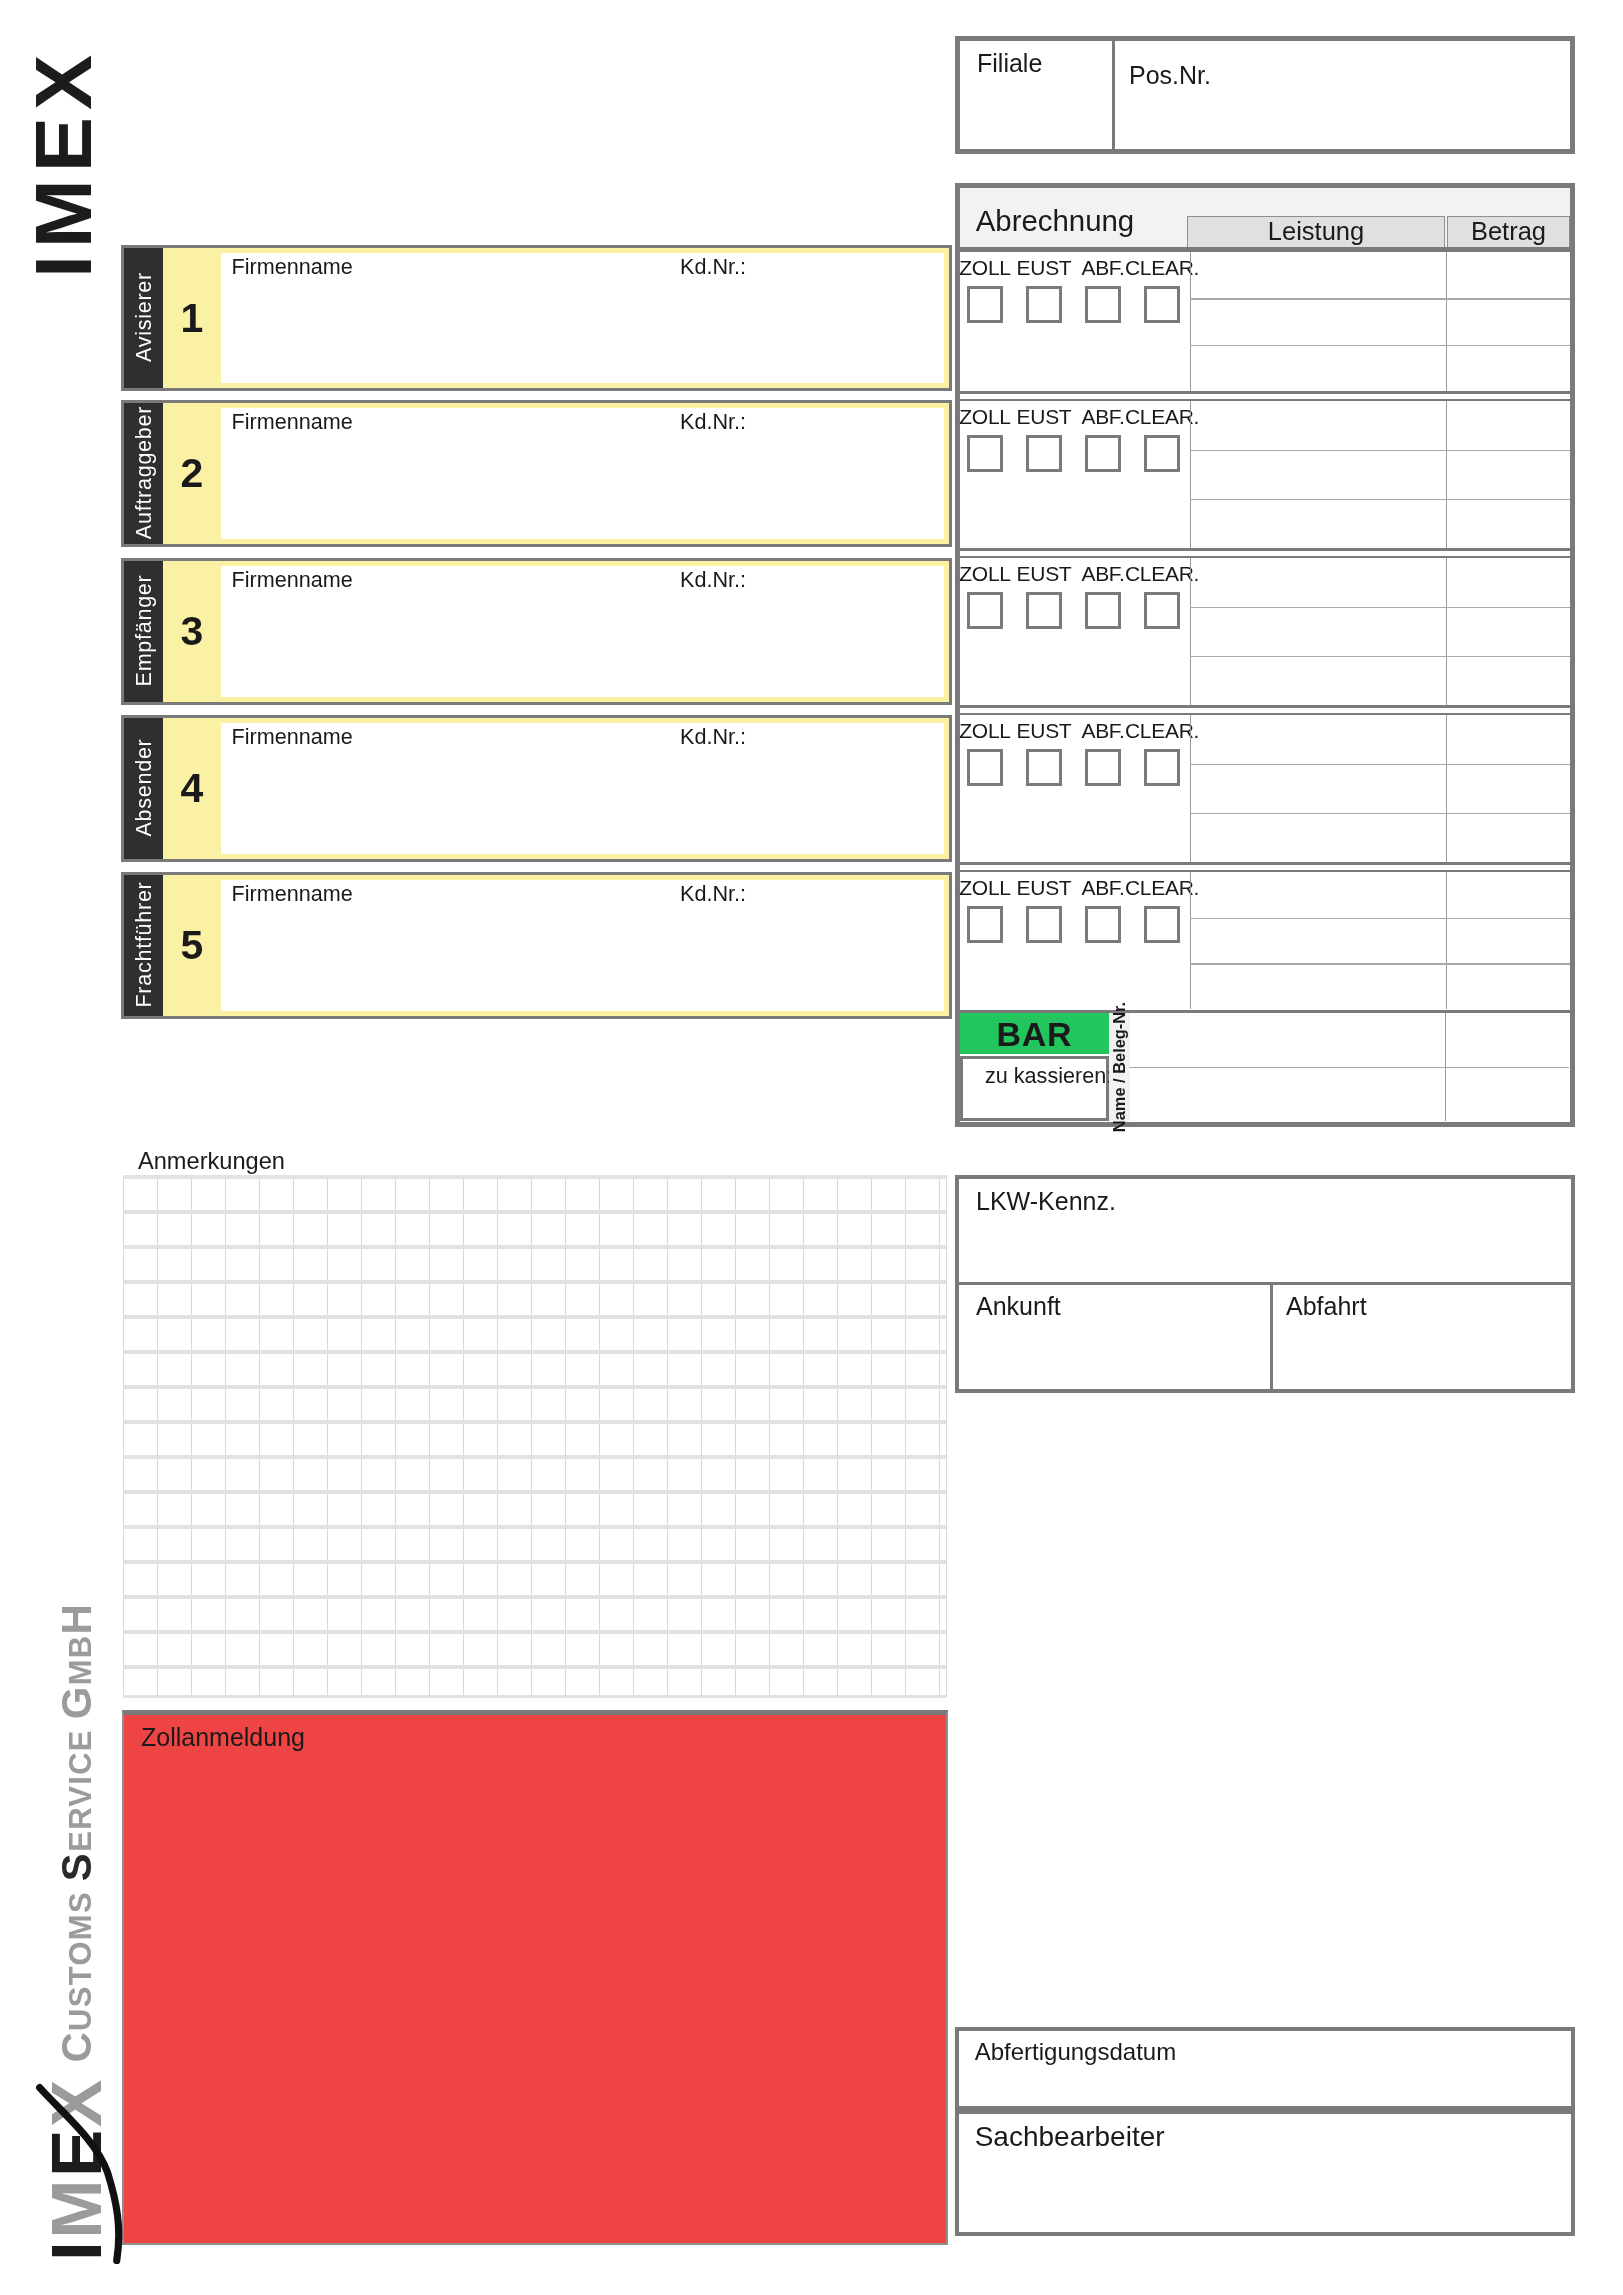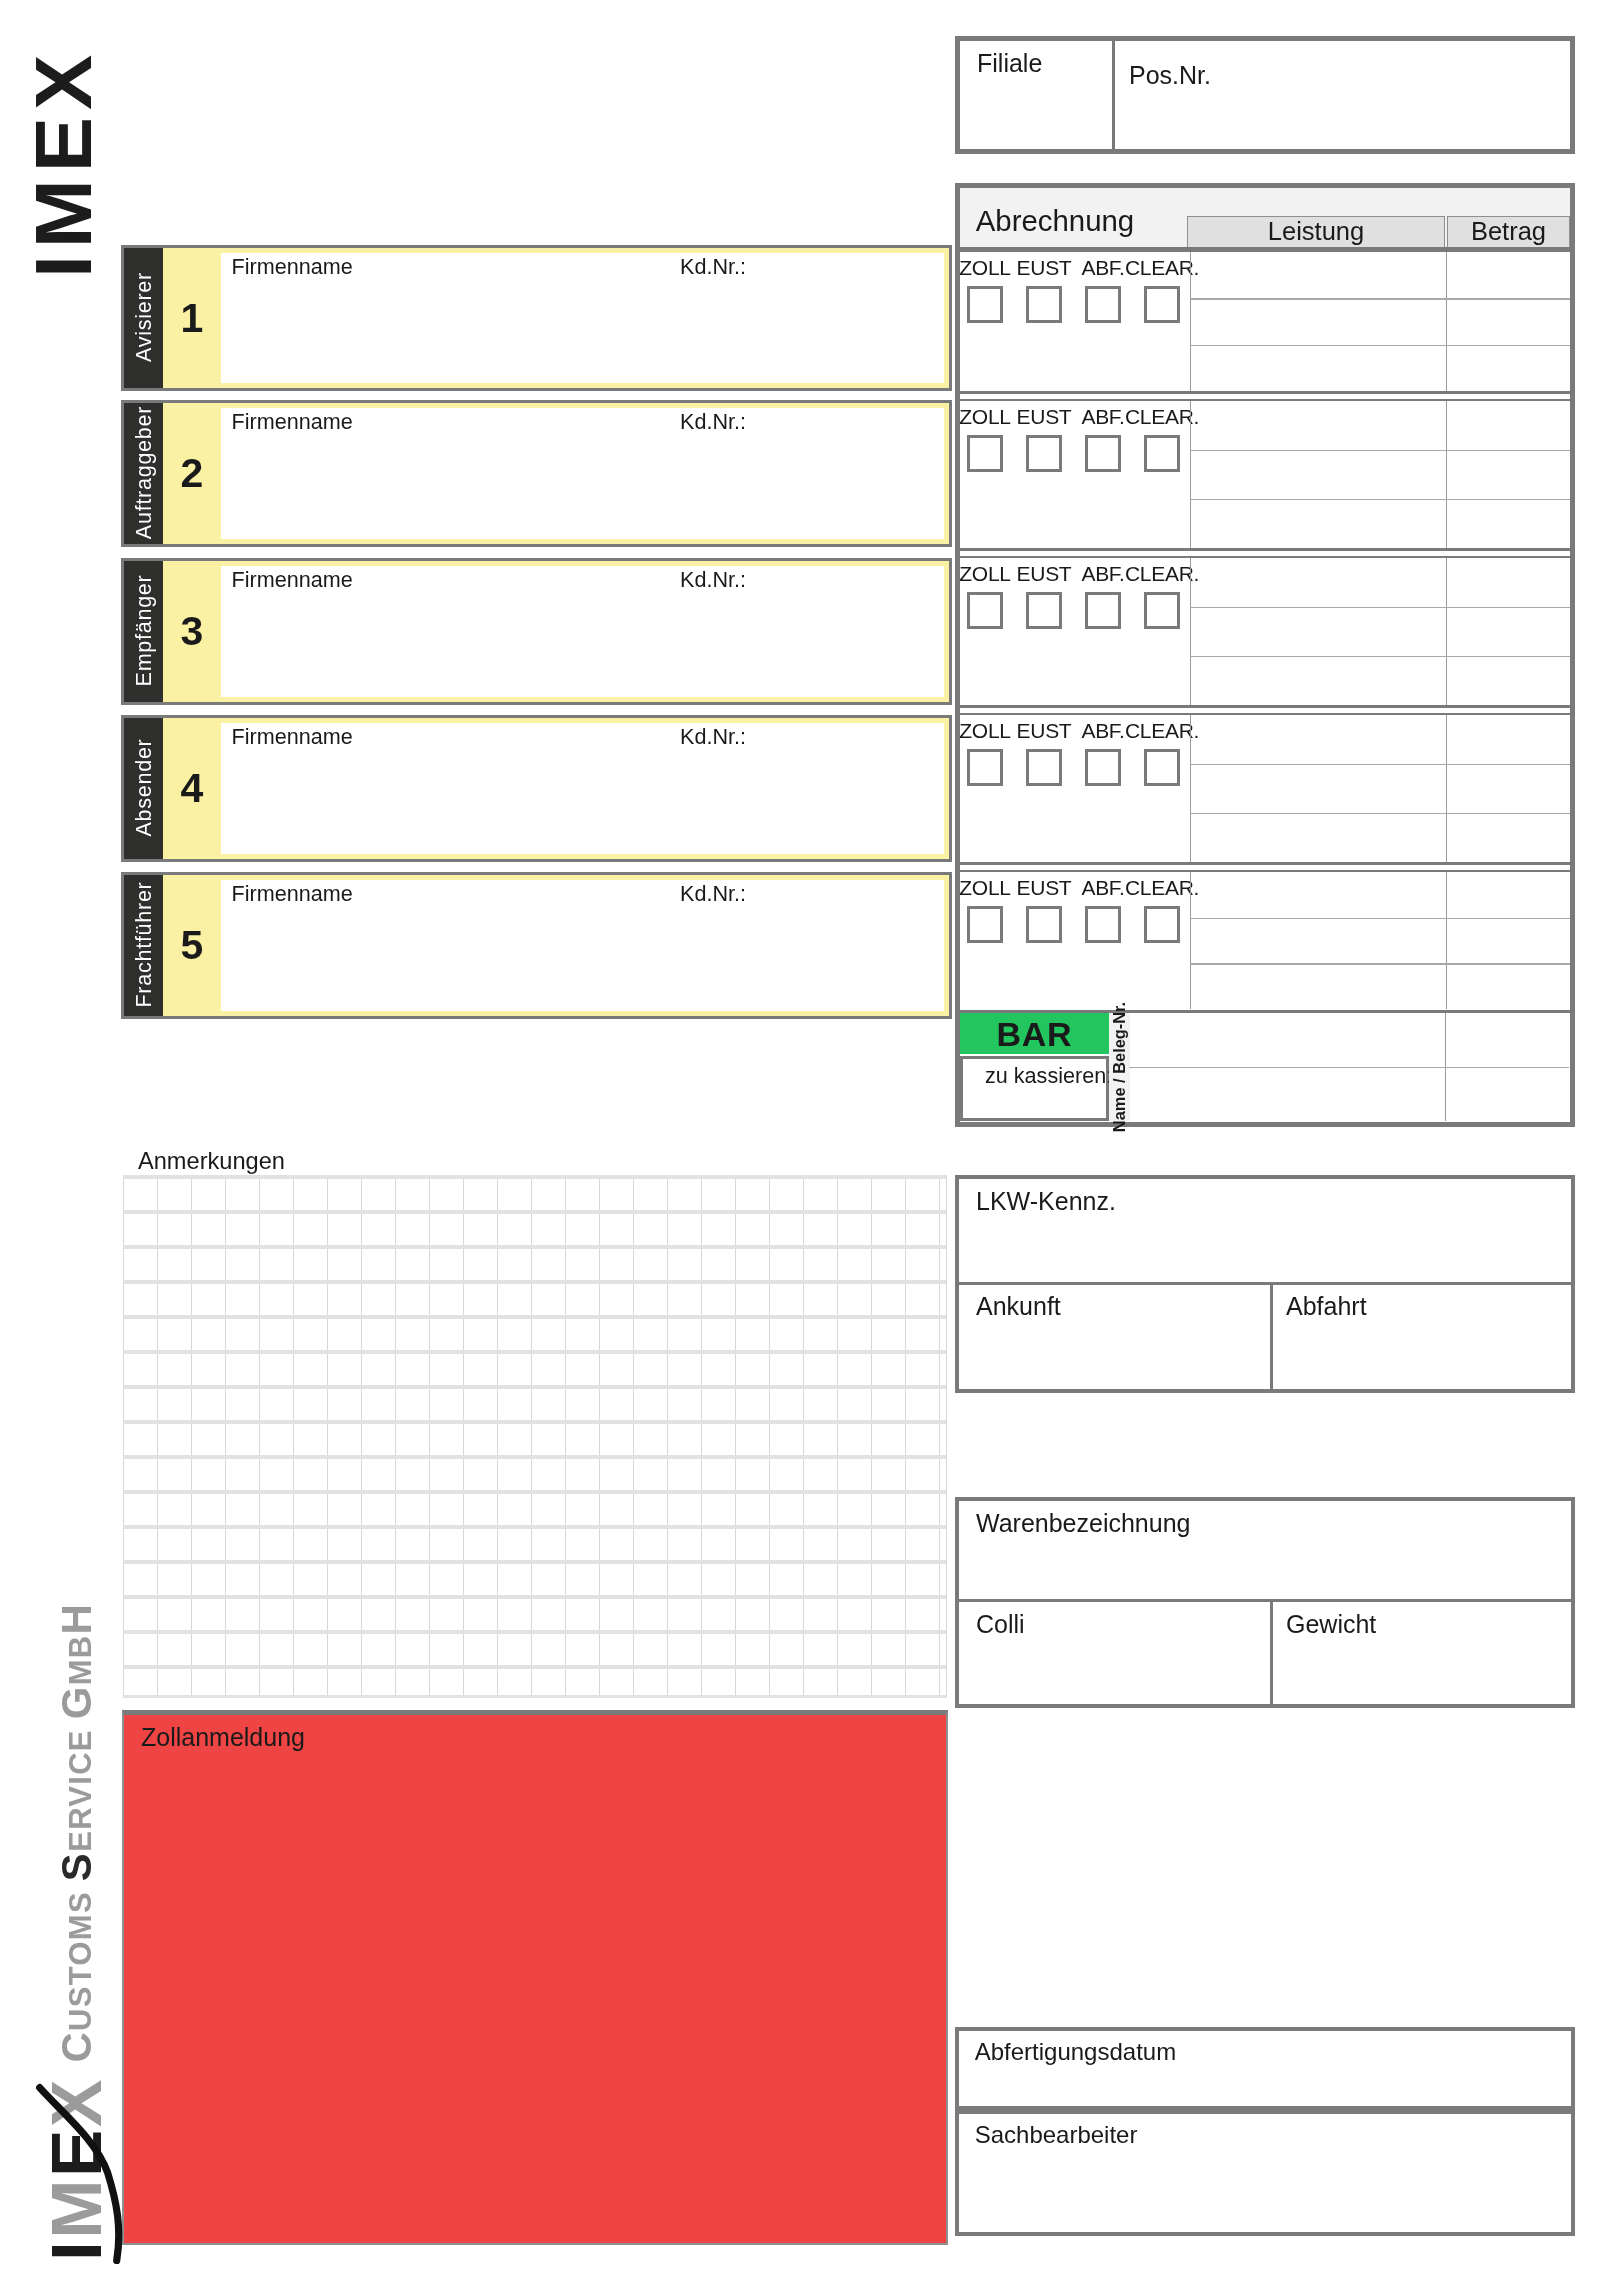--- a/index.html
+++ b/index.html
@@ -312,40 +312,30 @@
     <span class="abs box-label" style="left:17px; top:7.9px;">LKW-Kennz.</span>
     <div class="abs" style="left:0; top:39px; width:100%; height:63px;"></div>
     <div class="abs hdiv" style="left:0; top:103px; width:100%; height:3.3px;"></div>
     <div class="abs vdiv" style="left:311px; top:106px; width:3.3px; bottom:0;"></div>
     <span class="abs box-label" style="left:17px; top:113px;">Ankunft</span>
     <span class="abs box-label" style="left:327px; top:113px;">Abfahrt</span>
     <div class="abs" style="left:0; top:144px; width:311px; bottom:0;"></div>
     <div class="abs" style="left:314px; top:144px; right:0; bottom:0;"></div>
   </div>
 
-  <div class="abs gbox" style="left:955px; top:1497px; width:620px; height:211px;">
-    <span class="abs box-label" style="left:17px; top:7.9px;">Warenbezeichnung</span>
-    <div class="abs" style="left:0; top:39px; width:100%; height:59px;"></div>
-    <div class="abs hdiv" style="left:0; top:98px; width:100%; height:3.3px;"></div>
-    <div class="abs vdiv" style="left:311px; top:101px; width:3.3px; bottom:0;"></div>
-    <span class="abs box-label" style="left:17px; top:109px;">Colli</span>
-    <span class="abs box-label" style="left:327px; top:109px;">Gewicht</span>
-    <div class="abs" style="left:0; top:141px; width:311px; bottom:0;"></div>
-    <div class="abs" style="left:314px; top:141px; right:0; bottom:0;"></div>
-  </div>
 
   <div id="zoll-box" class="abs" style="left:122px; top:1710px; width:826px; height:535px;">
     <span class="abs box-label" style="left:17px; top:7.9px;">Zollanmeldung</span>
   </div>
 
   <div class="abs gbox" style="left:955px; top:2027px; width:620px; height:83px;">
     <span class="abs box-label" style="left:15.7px; top:6.5px; font-size:24px;">Abfertigungsdatum</span>
   </div>
   <div class="abs gbox" style="left:955px; top:2110px; width:620px; height:126px;">
-    <span class="abs box-label" style="left:15.7px; top:6.5px; font-size:24px;">Sachbearbeiter</span>
+    <span class="abs box-label" style="left:15.7px; top:6.5px; font-size:28px;">Sachbearbeiter</span>
   </div>
 
   <div class="rot logo-bot" style="left:26px; top:2261px; width:458px; height:101px; justify-content:flex-start;">
     <span class="lb-brand"><span class="lb-black">I</span><span class="lb-gray">M</span><span class="lb-black">E</span><span class="lb-gray">X</span></span>
     <span class="lb-tag"><span class="lb-big">C</span><span class="lb-sm">USTOMS</span><span class="lb-sm"> </span><span class="lb-big lb-sblack">S</span><span class="lb-sm">ERVICE</span><span class="lb-sm"> </span><span class="lb-big">G</span><span class="lb-sm">MB</span><span class="lb-big">H</span></span>
   </div>
   <svg class="abs" style="left:23.6px; top:2081px;" width="111" height="183" viewBox="0 0 170 280">
     <path d="M 24,10 C 60,50 110,90 128,140 C 142,185 150,225 142,275" stroke="#111111" stroke-width="11" fill="none" stroke-linecap="round"></path>
   </svg>
 

